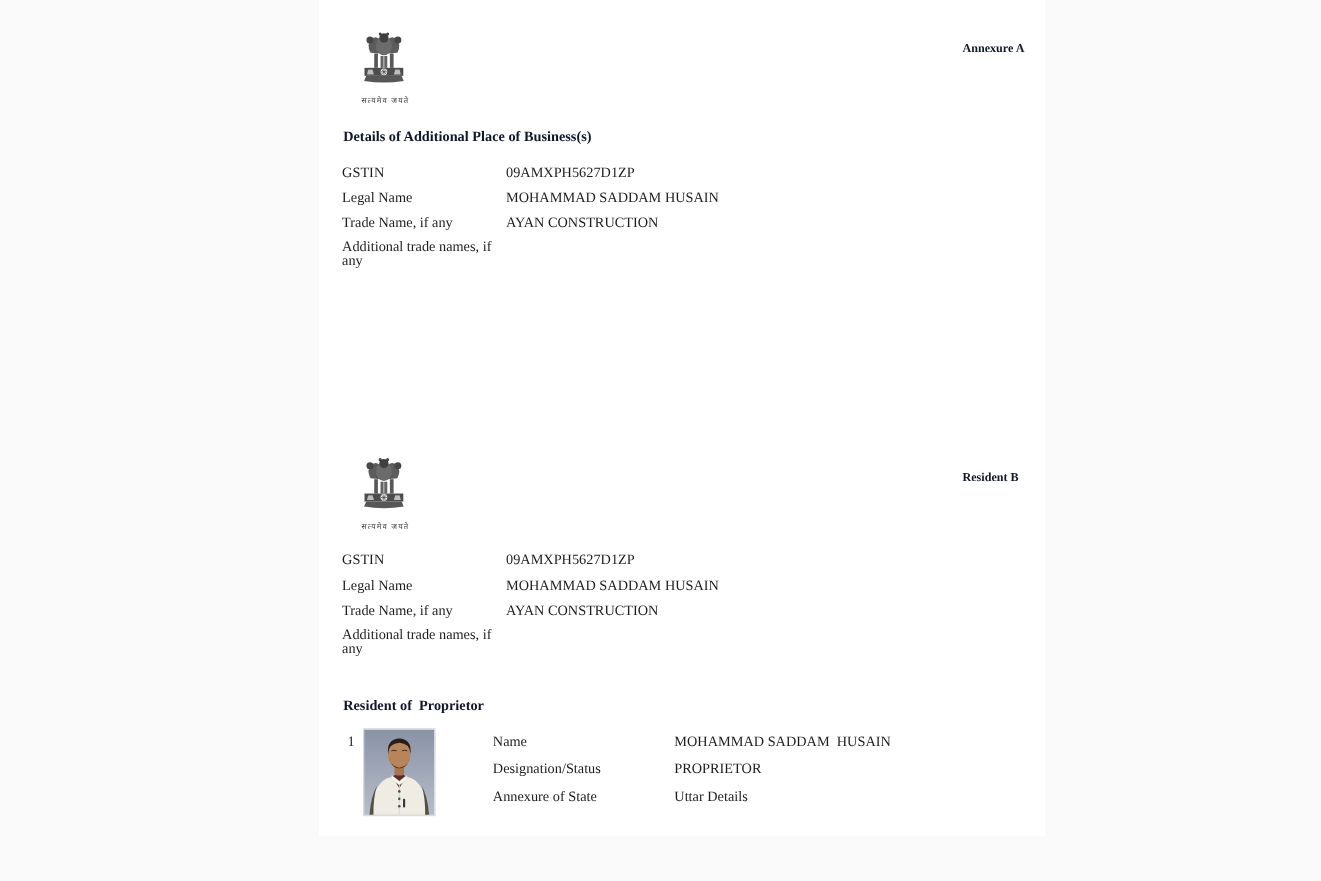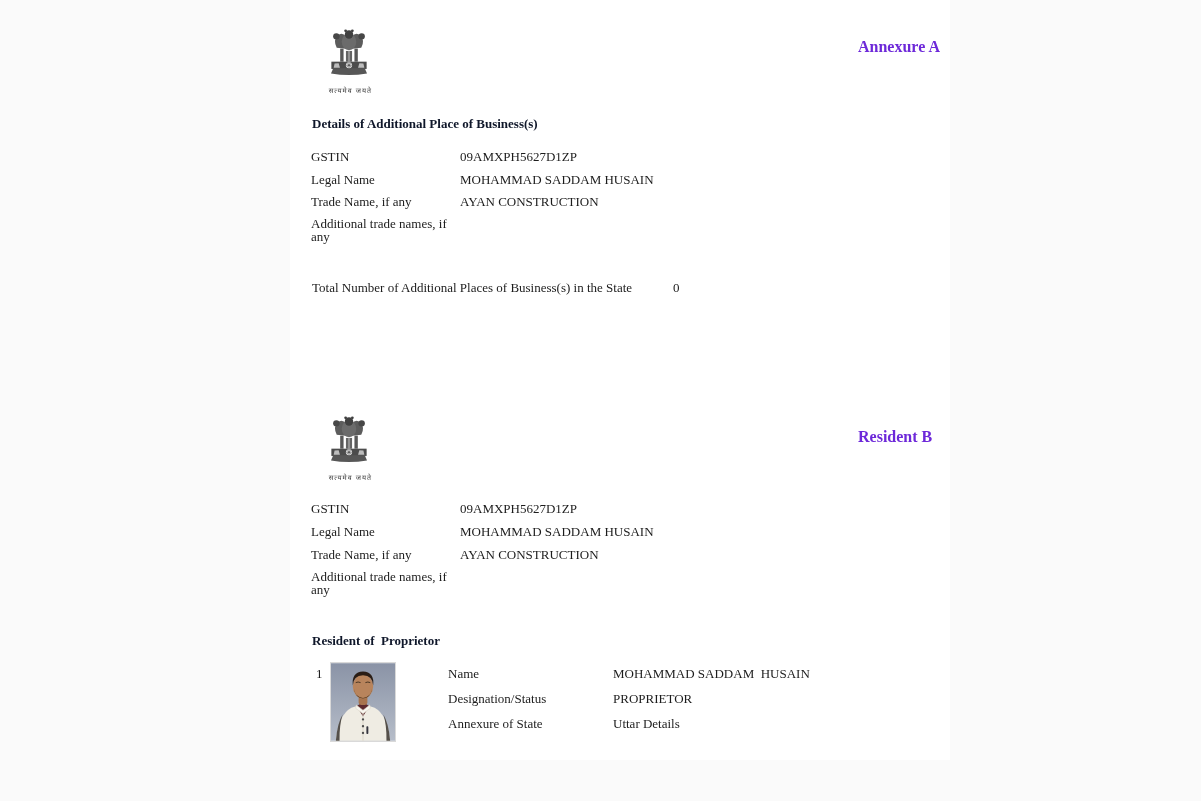--- a/index.html
+++ b/index.html
@@ -19,24 +19,24 @@
   .sheet {
     position: absolute;
     left: 290px;
     top: 0;
     width: 660px;
     height: 760px;
     background: #ffffff;
   }
   .annexure-label {
     position: absolute;
-    left: 568px;
+    left: 585px;
     font-weight: bold;
-    font-size: 16px;
-    color: #6d28d9;
+    font-size: 11px;
+    color: #0f172a;
     white-space: nowrap;
   }
   .section-heading {
     position: absolute;
     left: 22px;
     font-weight: bold;
     font-size: 13px;
     color: #0f172a;
     white-space: pre;
   }
@@ -161,24 +161,20 @@
     </div>
     <div class="field-row" style="top:195px">
       <span class="lbl">Trade Name, if any</span>
       <span class="val">AYAN CONSTRUCTION</span>
     </div>
     <div class="field-row" style="top:217px">
       <span class="lbl">Additional trade names, if any</span>
       <span class="val"></span>
     </div>
 
-    <div class="total-row" style="top:281px">
-      <span>Total Number of Additional Places of Business(s) in the State</span>
-      <span class="total-val">0</span>
-    </div>
 
     <div class="emblem-block" style="top:414px">
       <span>
         <svg viewBox="0 0 60 70" width="46" height="54" aria-hidden="true">
           <path d="M14 27 Q9 17 15 11 Q21 6 26 12 L26 28 Z" fill="#5c5c5c"></path>
           <path d="M46 27 Q51 17 45 11 Q39 6 34 12 L34 28 Z" fill="#5c5c5c"></path>
           <circle cx="13.5" cy="12" r="4.2" fill="#474747"></circle>
           <circle cx="46.5" cy="12" r="4.2" fill="#474747"></circle>
           <ellipse cx="30" cy="19" rx="9.5" ry="11" fill="#6b6b6b"></ellipse>
           <circle cx="30" cy="9.5" r="5.5" fill="#404040"></circle>

